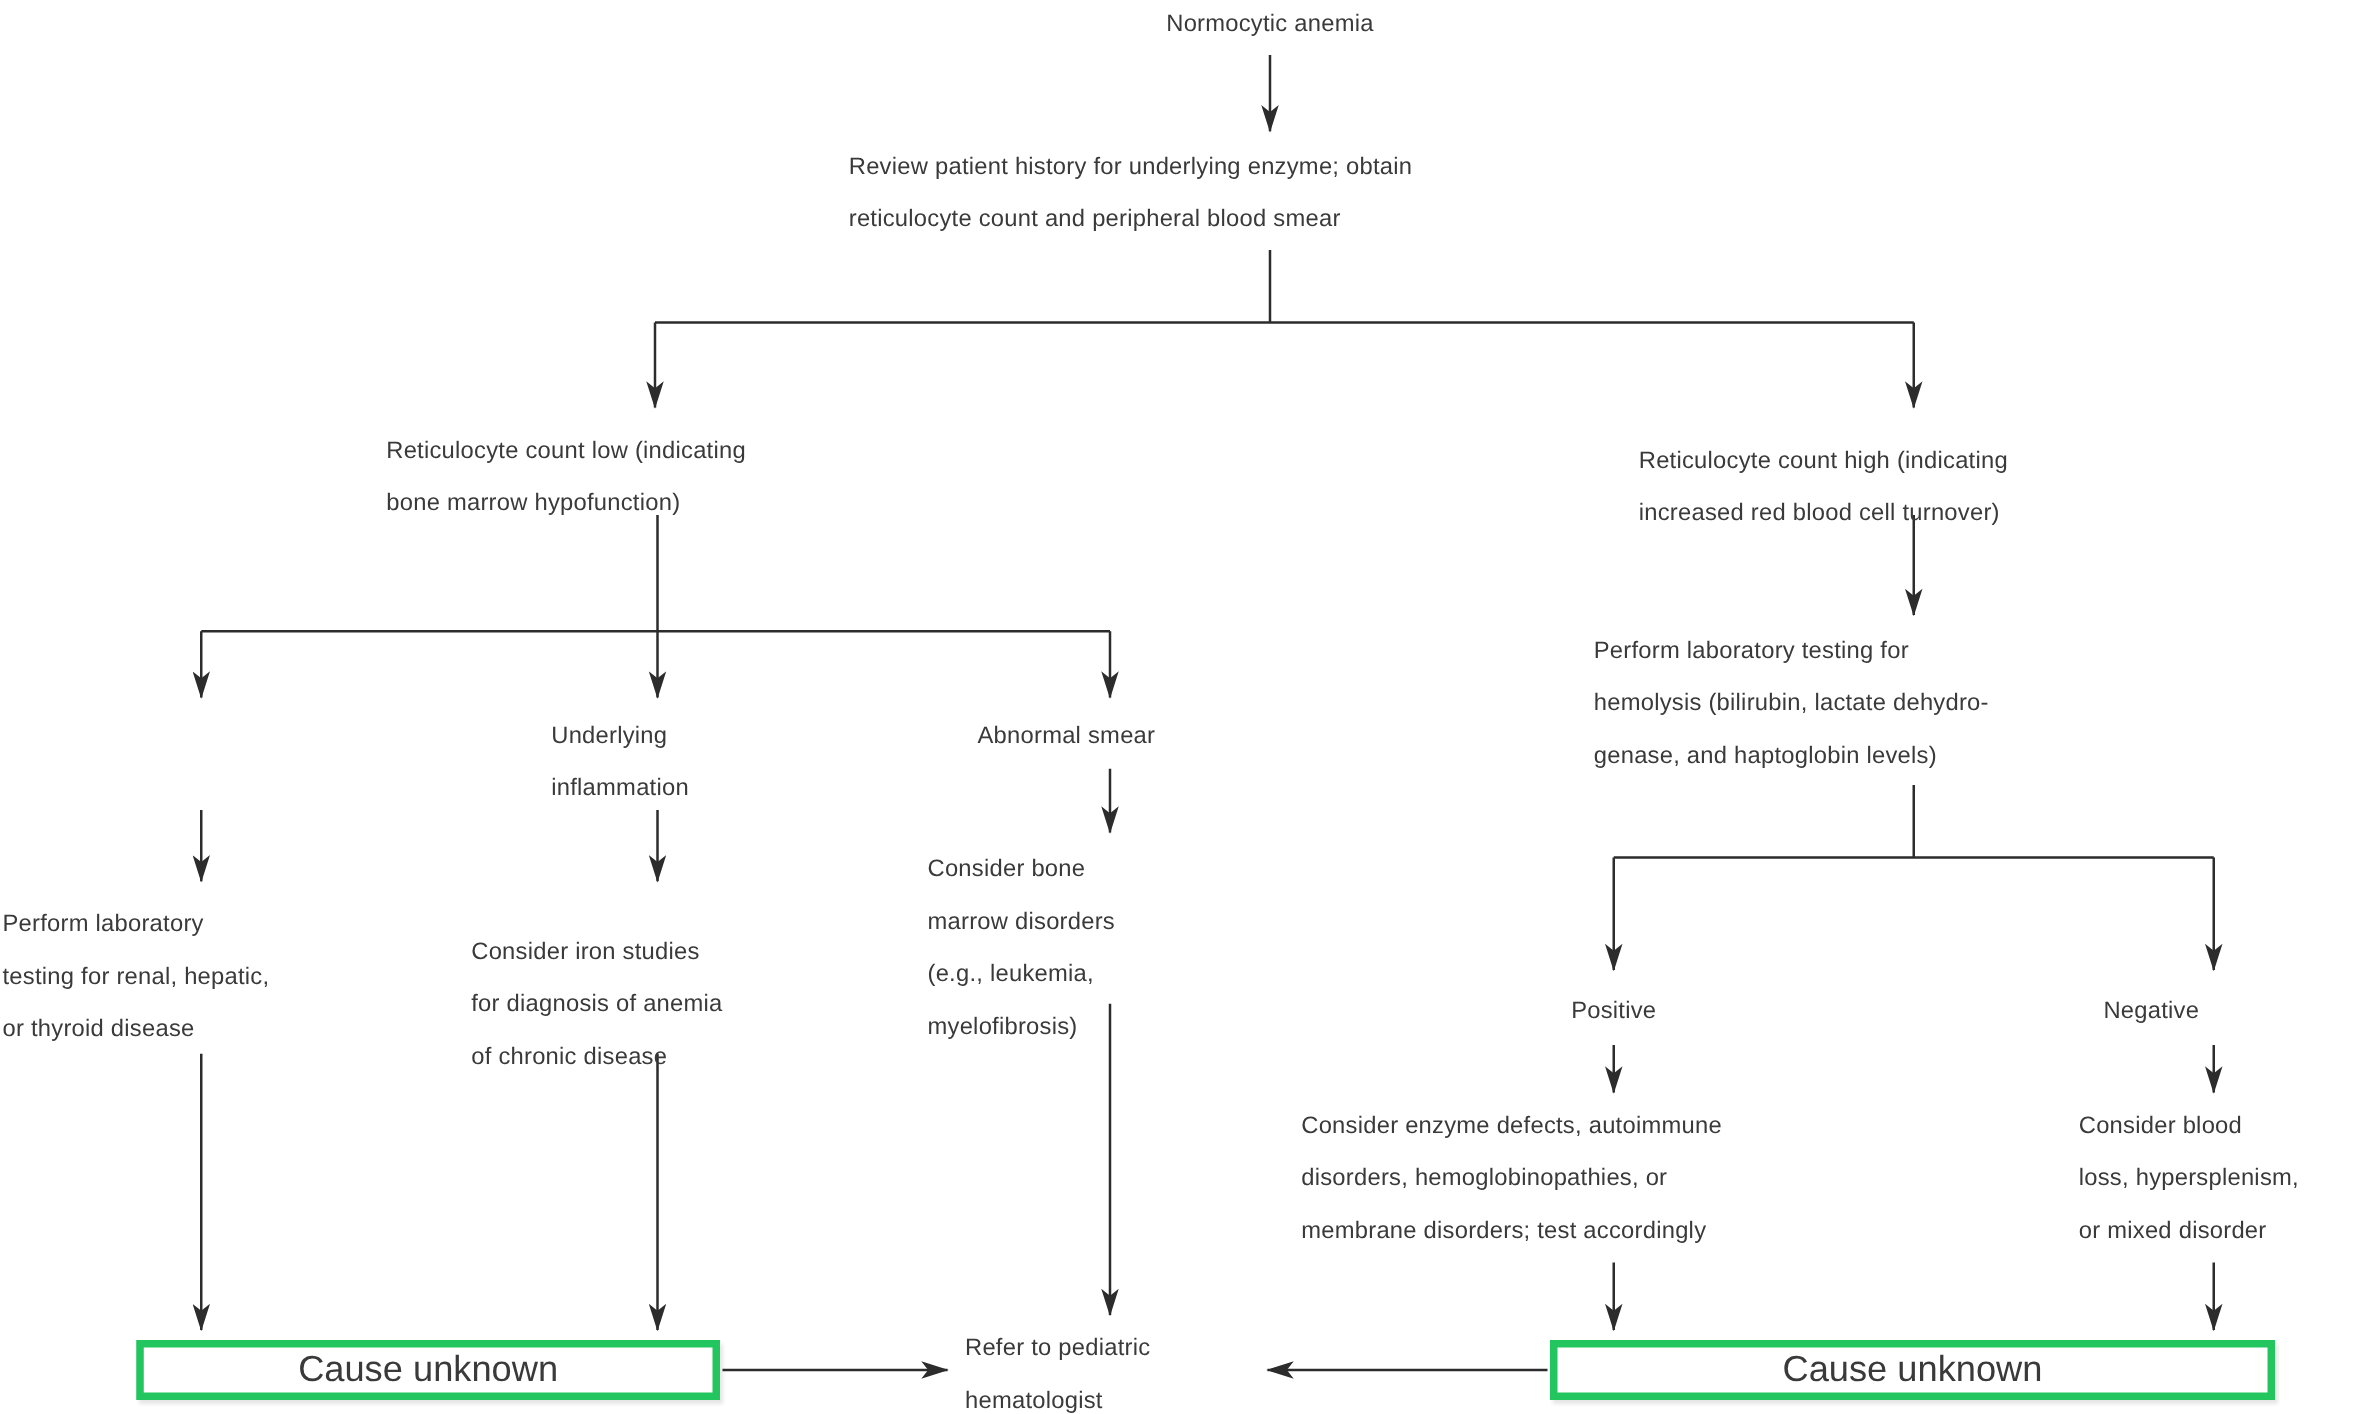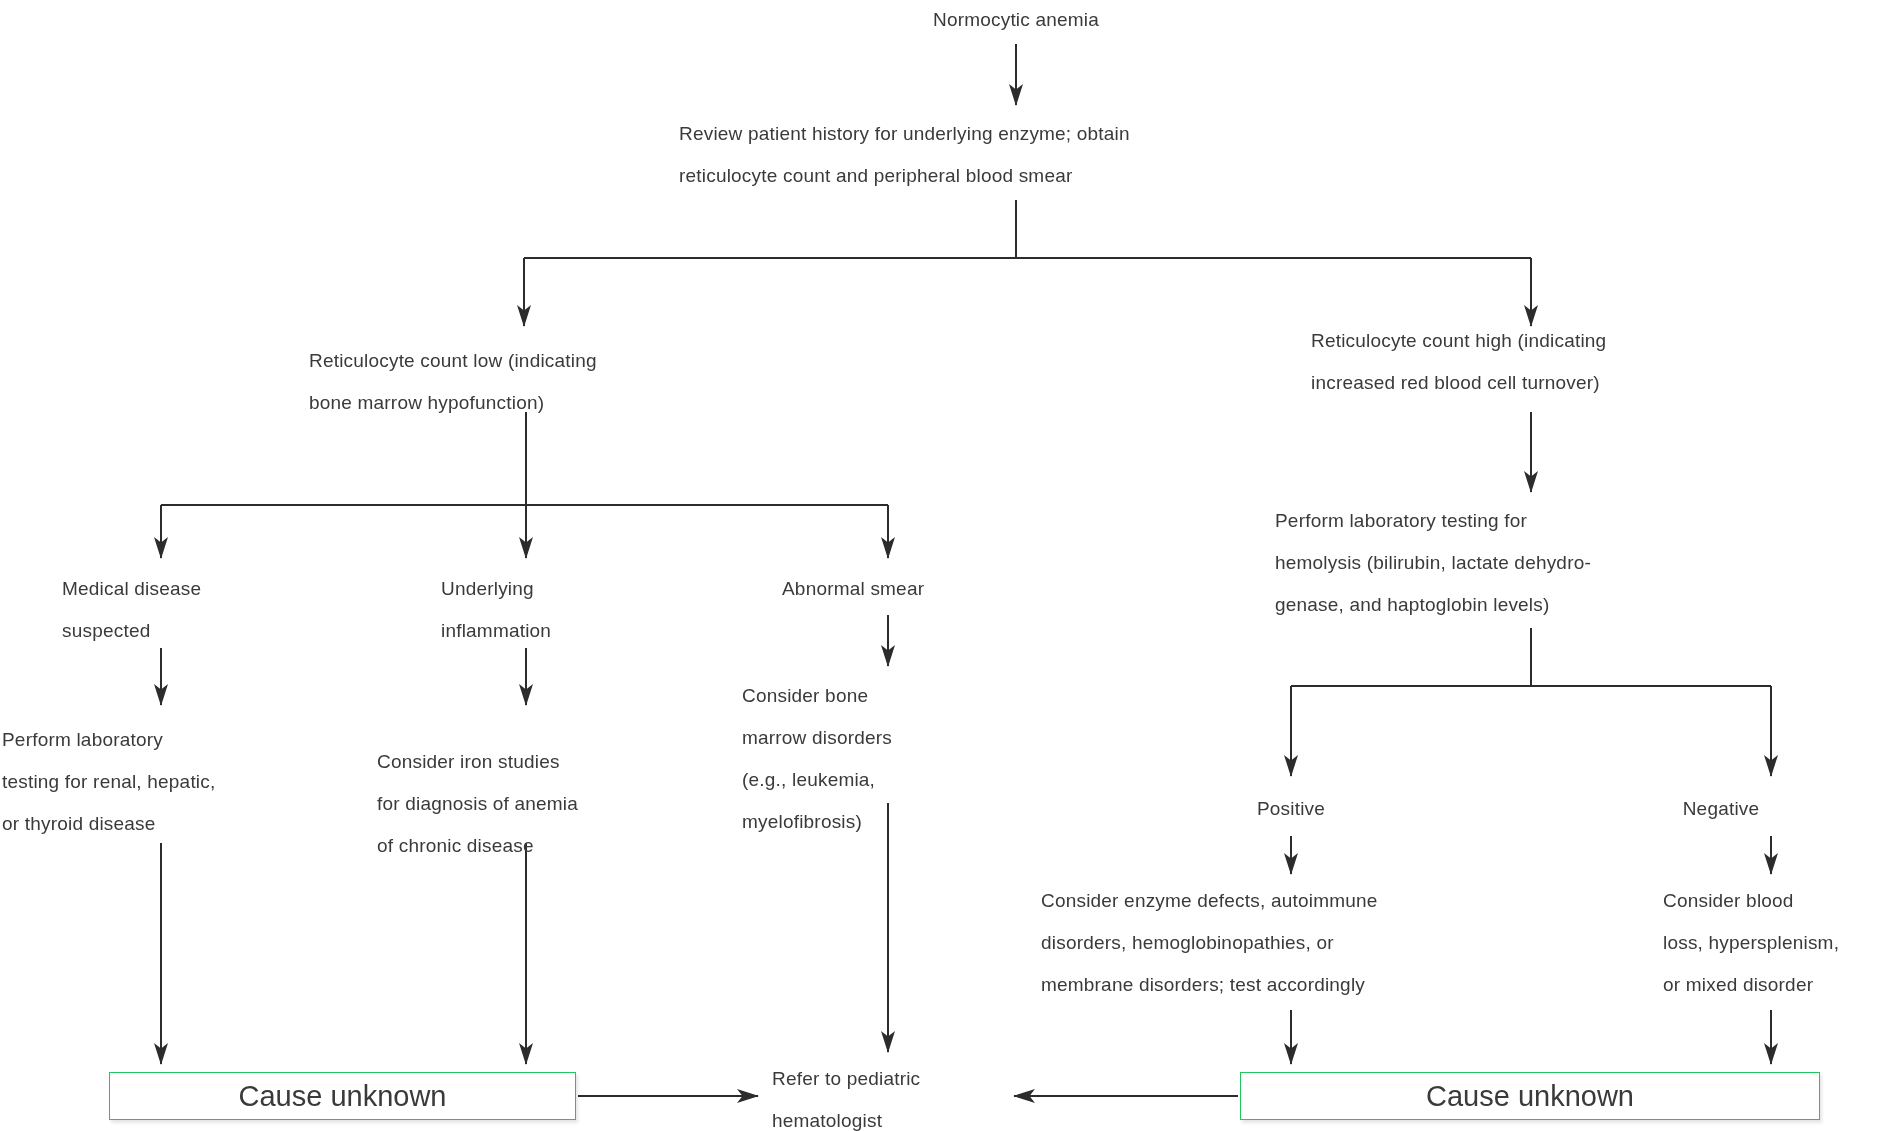--- a/index.html
+++ b/index.html
@@ -34,21 +34,21 @@
     stroke-width: 2;
     fill: none;
   }
   .connectors marker path {
     fill: #2c2c2c;
     stroke: none;
   }
   .flow-box {
     position: absolute;
     box-sizing: border-box;
-    border: 1px solid #22c55e;
+    border: 6px solid #22c55e;
     background: #ffffff;
     display: flex;
     align-items: center;
     justify-content: center;
     font-size: 29px;
     color: #3a3a3a;
     box-shadow: 2px 3px 3px rgba(0,0,0,0.10);
     text-align: right;
   }
 </style>
@@ -134,25 +134,23 @@
   </svg>
 
   <div class="node center" style="left:816px; top:-1px; width:400px;">Normocytic anemia</div>
 
   <div class="node" style="left:679px; top:113px;">Review patient history for underlying enzyme; obtain
 reticulocyte count and peripheral blood smear</div>
 
   <div class="node" style="left:309px; top:340px;">Reticulocyte count low (indicating
 bone marrow hypofunction)</div>
 
-  <div class="node" style="left:1311px; top:320px;">Reticulocyte count high (indicating
+  <div class="node" style="left:1311px; top:348px;">Reticulocyte count high (indicating
 increased red blood cell turnover)</div>
 
-  <div class="node" style="left:62px; top:568px;">Medical disease
-suspected</div>
 
   <div class="node" style="left:441px; top:568px;">Underlying
 inflammation</div>
 
   <div class="node" style="left:782px; top:568px;">Abnormal smear</div>
 
   <div class="node" style="left:2px; top:719px;">Perform laboratory
 testing for renal, hepatic,
 or thyroid disease</div>
 

